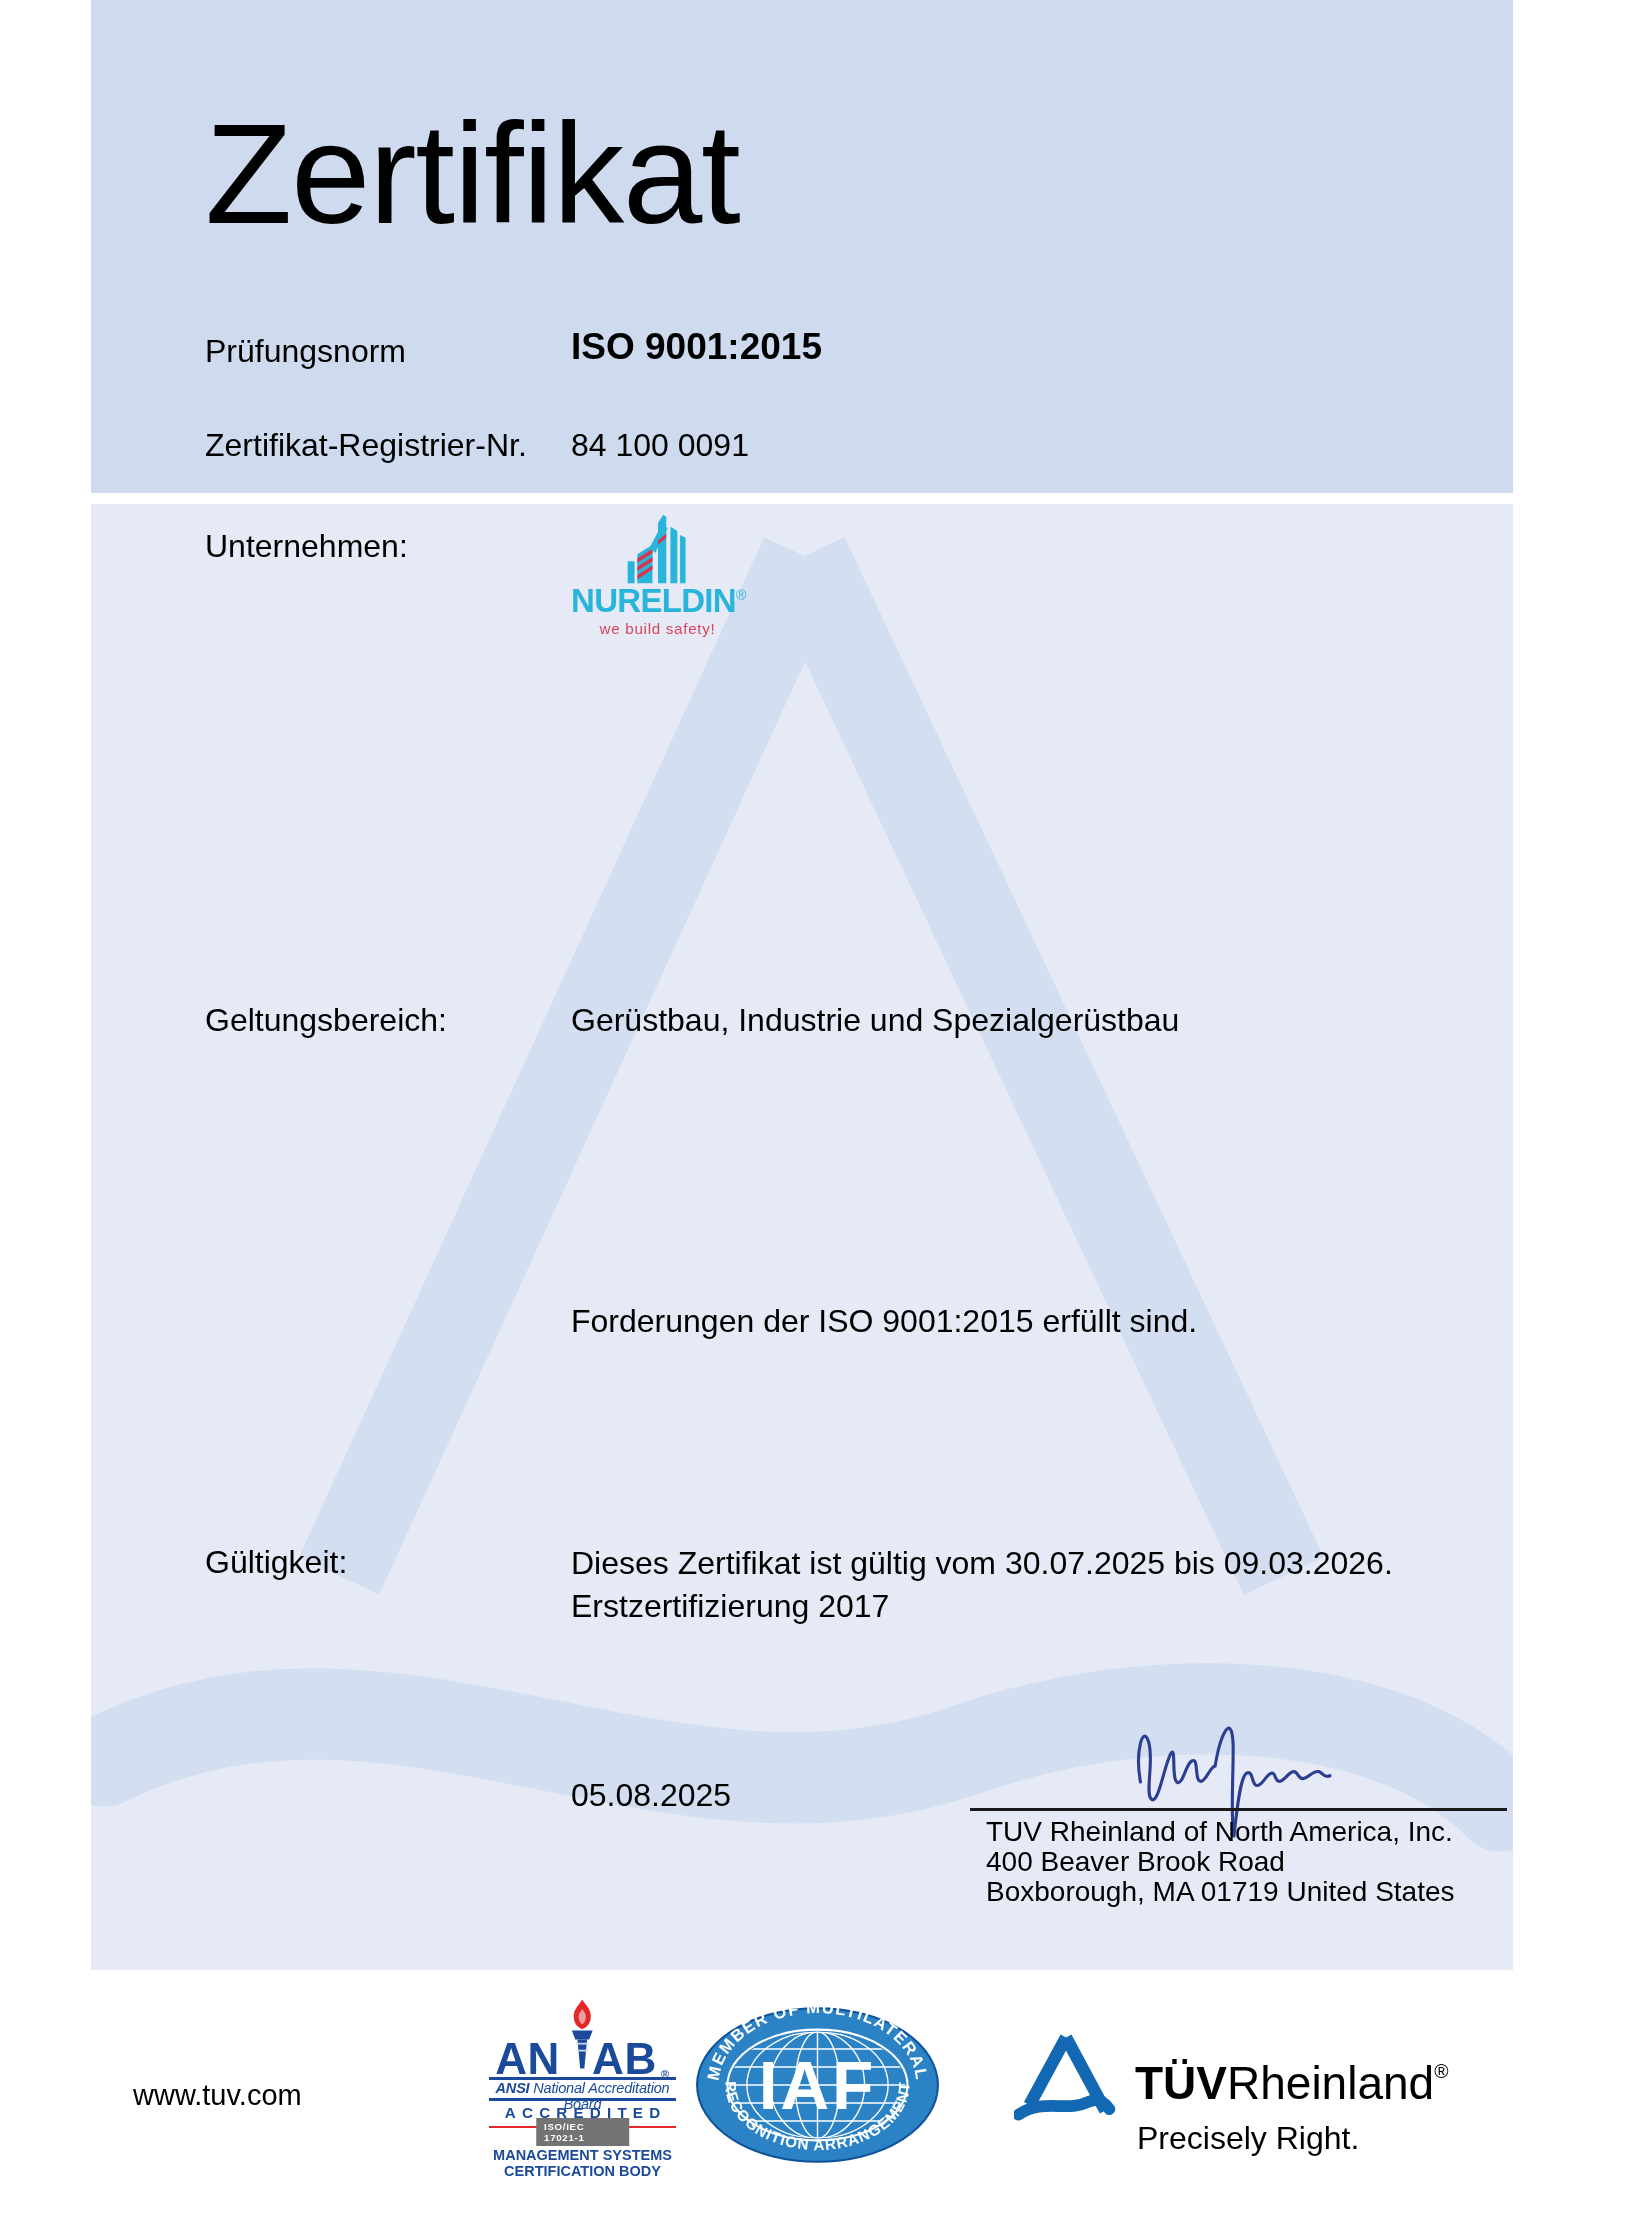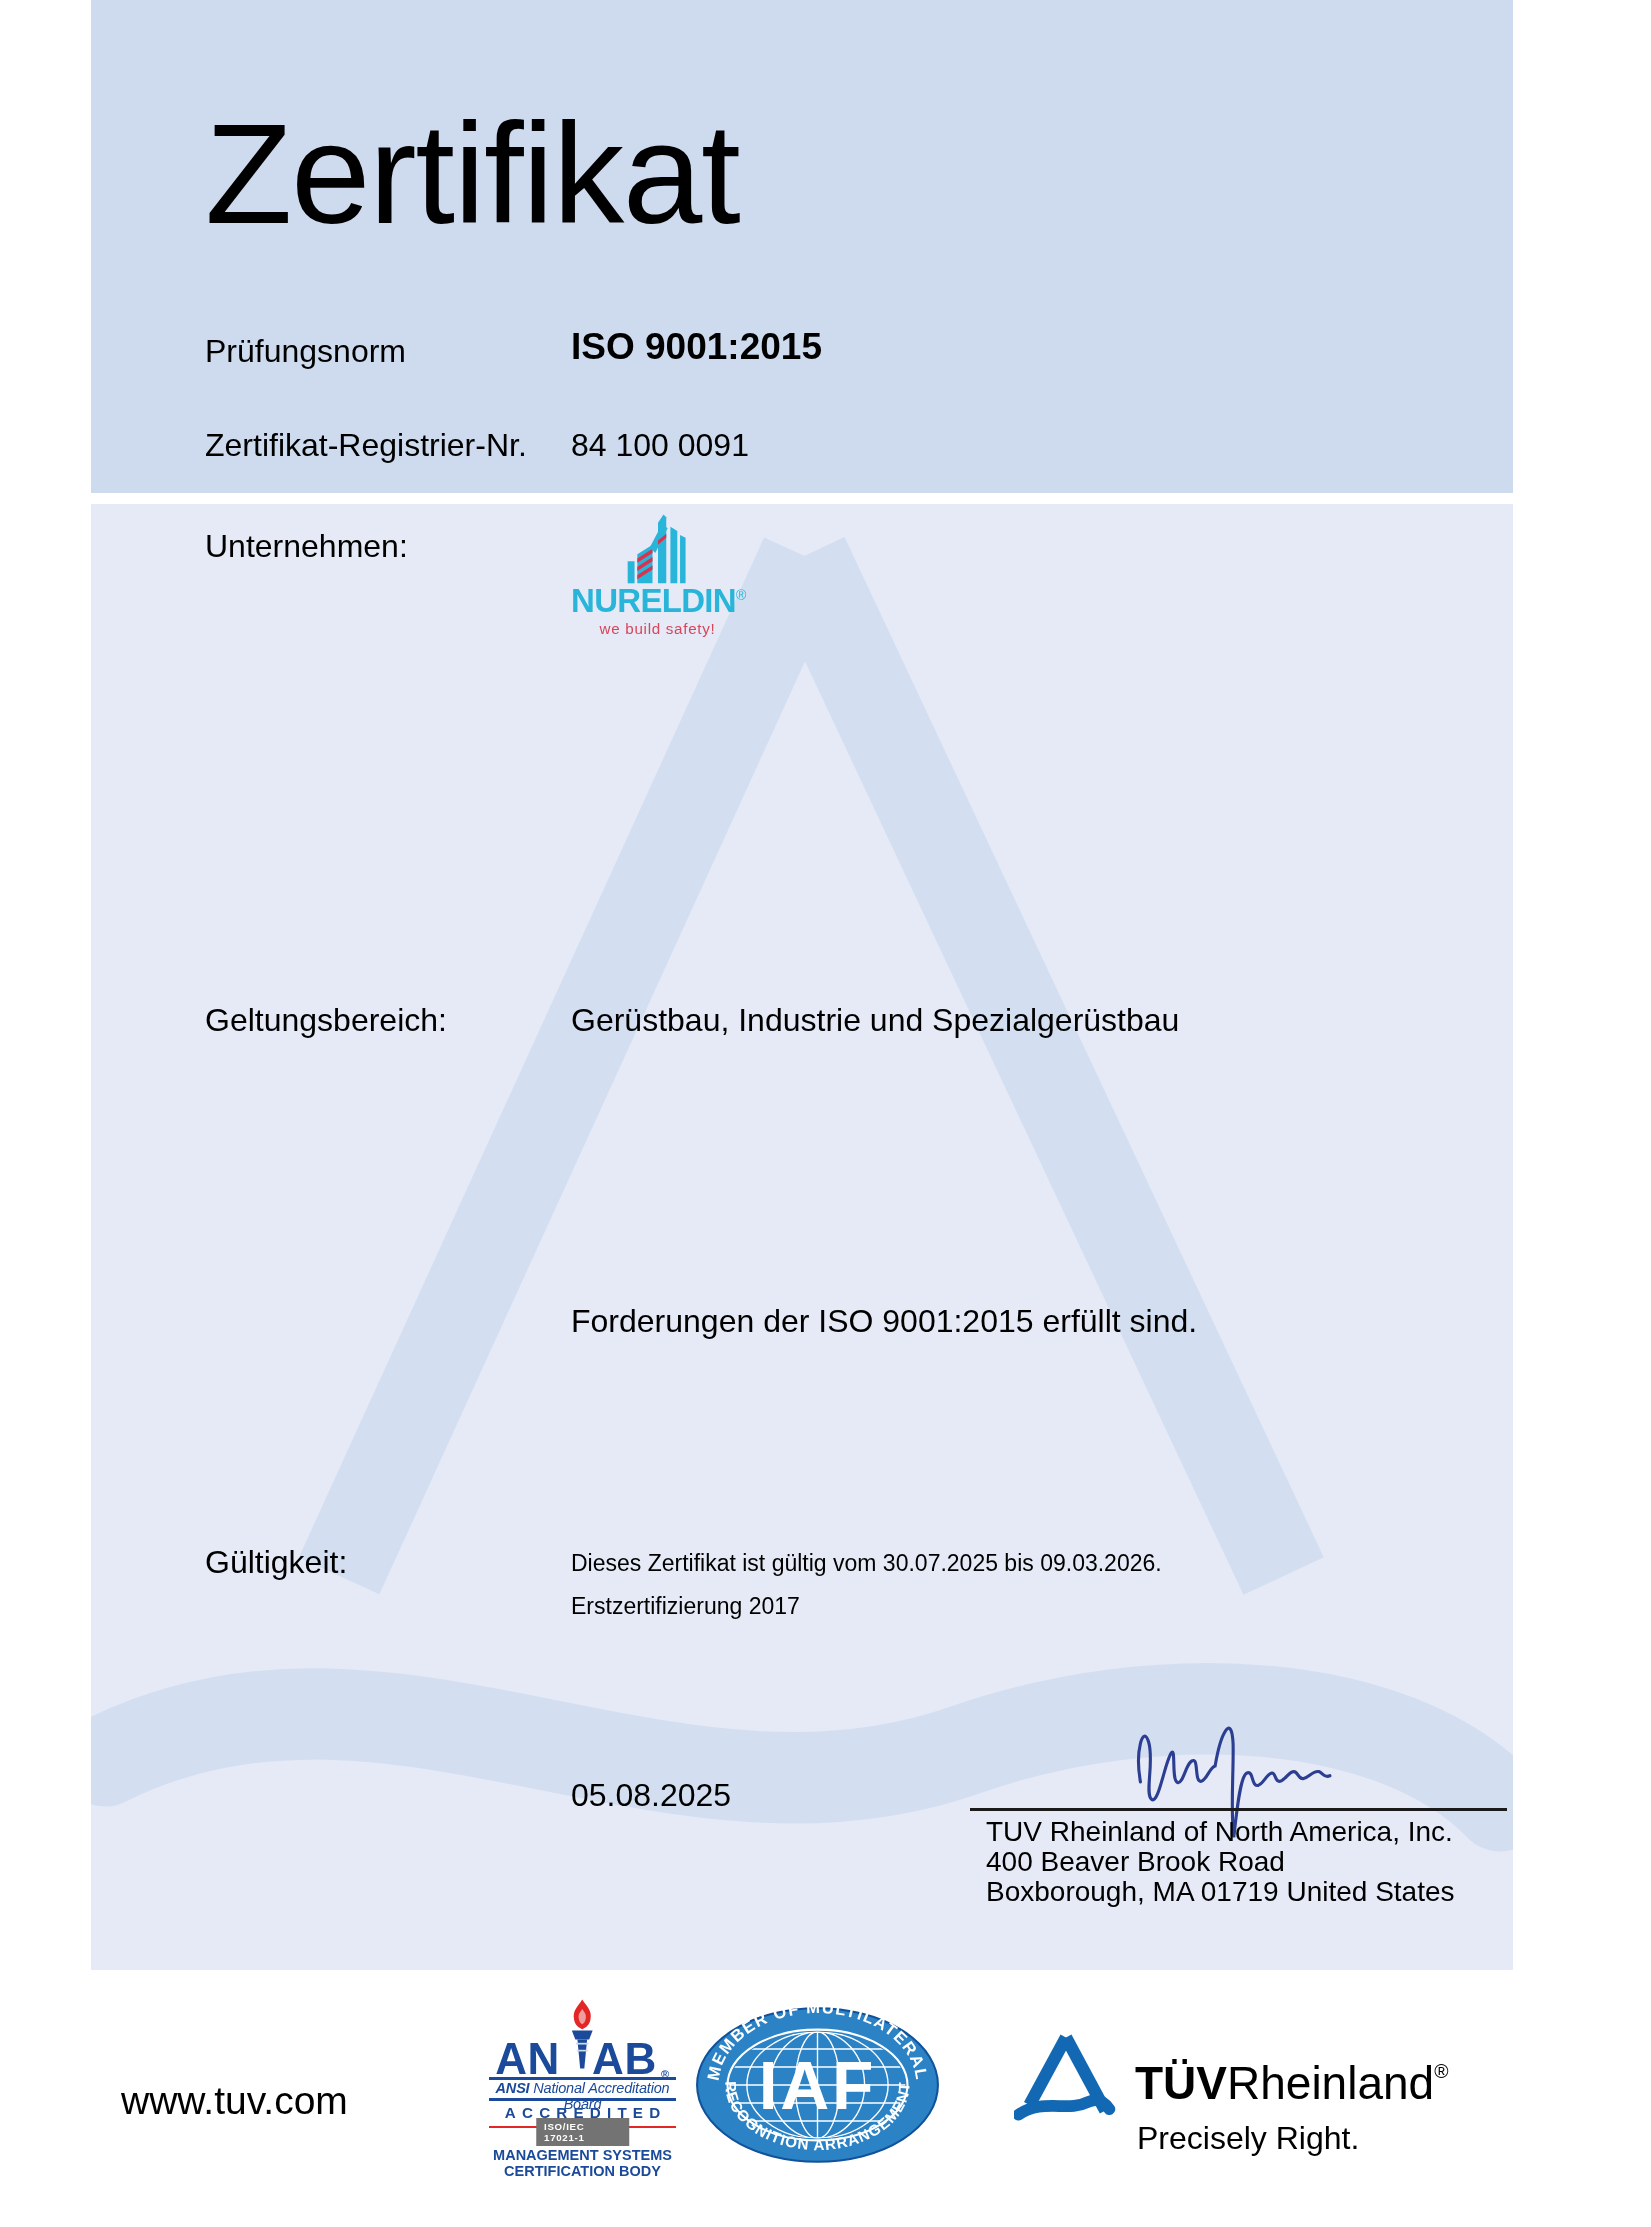--- a/index.html
+++ b/index.html
@@ -23,26 +23,26 @@
   #nureldin .icon{display:block;margin:0 auto;}
   #nureldin .brand{font-size:33px;font-weight:700;color:#29b5da;letter-spacing:-0.7px;line-height:1.05;}
   #nureldin .brand sup{font-size:14px;vertical-align:12.5px;font-weight:400;}
   #nureldin .tagline{font-size:15.2px;color:#d8465c;letter-spacing:0.7px;font-weight:500;margin-top:1.4px;}
   #company-address{left:571px;top:638px;font-size:32px;line-height:39px;}
   .bold{font-weight:700;}
   #scope-label{left:205px;top:1000px;}
   #scope-value{left:571px;top:1000px;}
   #audit-text{left:571px;top:1300px;font-size:32px;line-height:43px;}
   #validity-label{left:205px;top:1542px;}
-  #validity-text{left:571px;top:1542px;font-size:23px;line-height:43px;}
+  #validity-text{left:571px;top:1542px;font-size:32px;line-height:43px;}
   #issue-date{left:571px;top:1775px;}
   #sig-line{left:970px;top:1808px;width:537px;height:2.8px;background:#1a1a1a;}
   #issuer{left:986px;top:1817px;font-size:28px;line-height:30px;}
   
-  #website{left:121px;top:2079px;font-size:39px;}
+  #website{left:133px;top:2079px;font-size:29px;}
   .anab-blue{color:#1b4a9b;}
   #anab-word{left:489px;top:2034px;width:187px;display:flex;justify-content:center;gap:32px;
              font-size:44px;font-weight:700;letter-spacing:0.7px;}
   #anab-word .reg{font-size:11px;align-self:flex-end;margin-left:-28px;margin-bottom:4.2px;}
   #anab-torch{left:567px;top:1998px;}
   .anab-rule{left:489px;width:187px;height:2.8px;background:#1b4a9b;}
   #anab-rule1{top:2077px;} #anab-rule2{top:2098px;}
   #anab-board{left:489px;top:2080px;width:187px;text-align:center;font-size:14.5px;font-style:italic;letter-spacing:-0.2px;}
   #anab-accredited{left:489px;top:2104px;width:187px;text-align:center;font-size:15.2px;font-weight:600;
                    letter-spacing:6.2px;text-indent:6.2px;}

